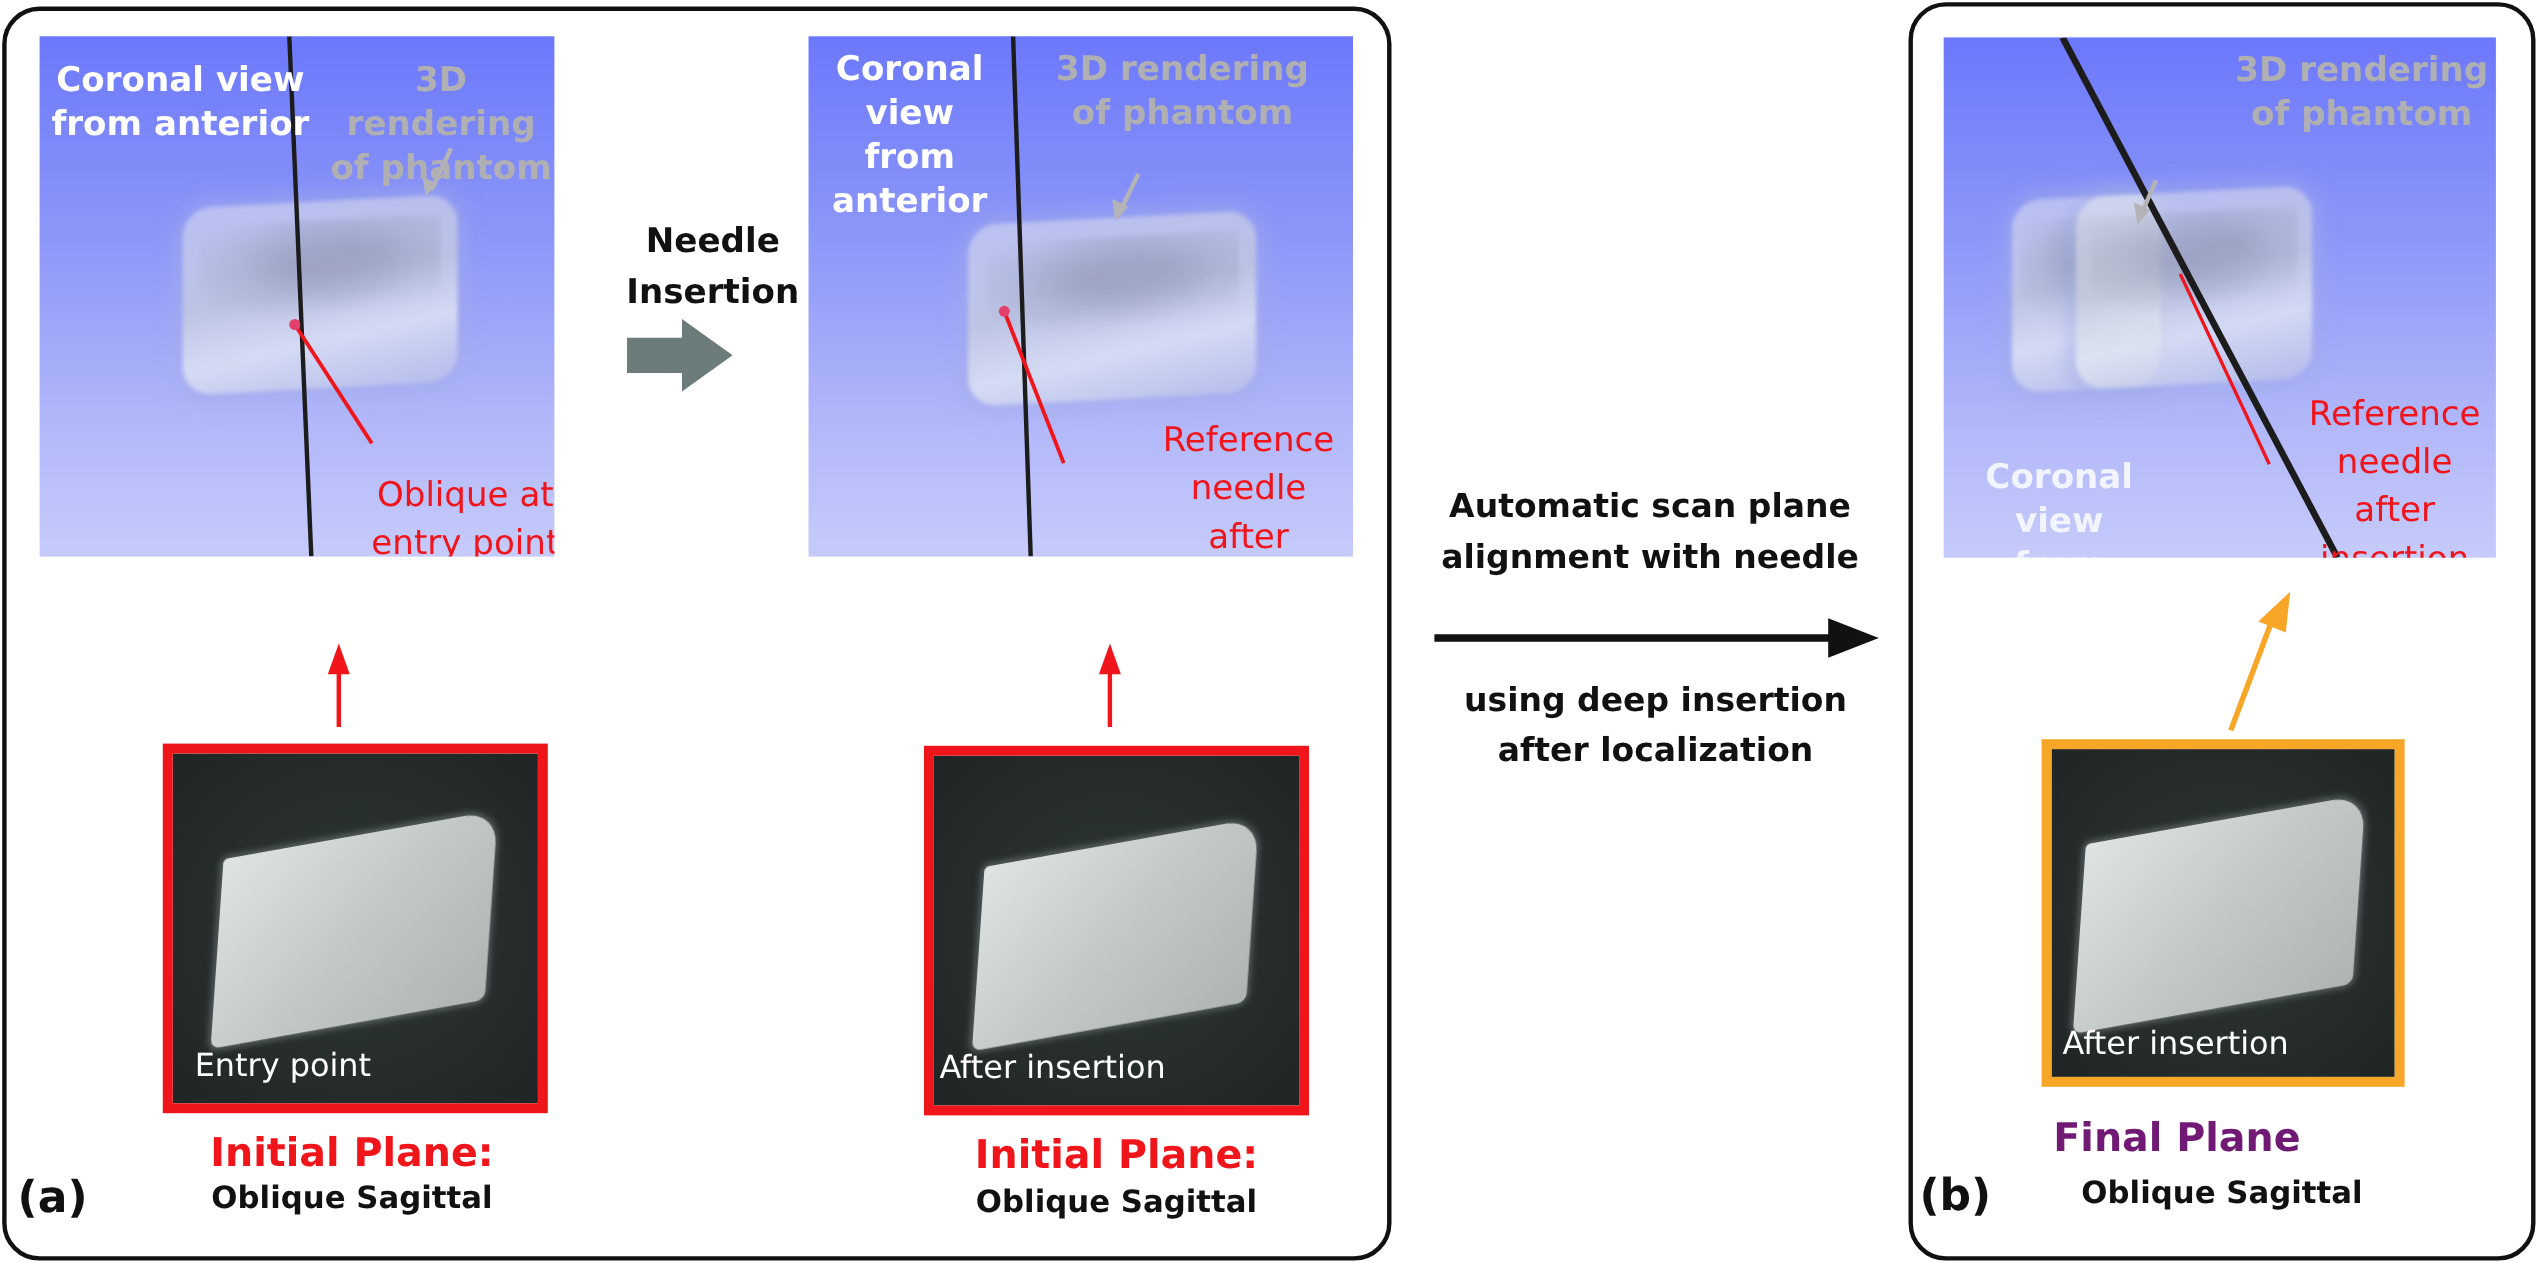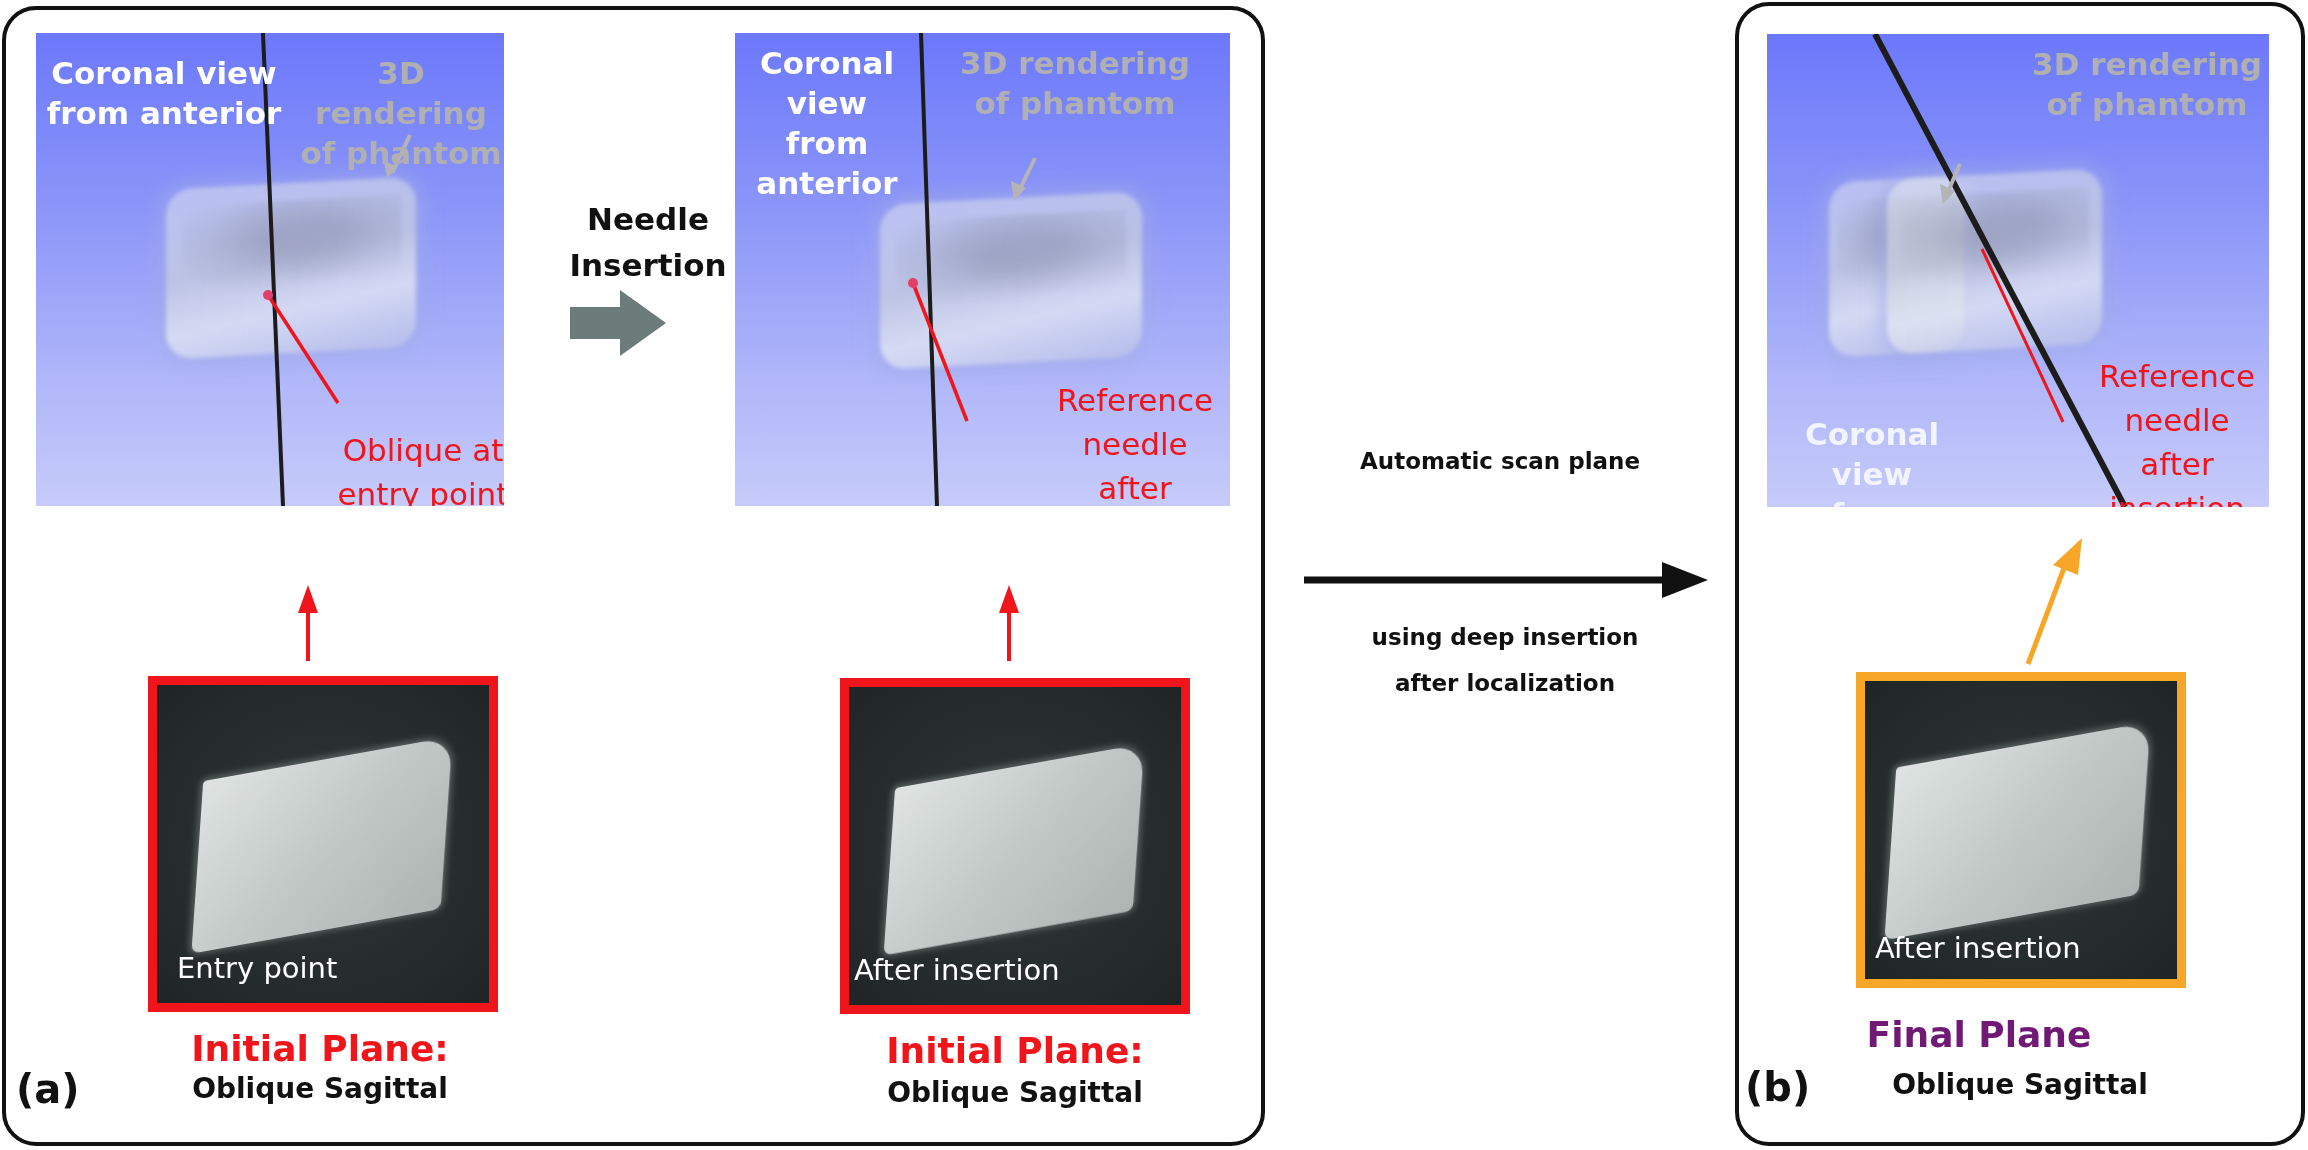--- a/index.html
+++ b/index.html
@@ -21,21 +21,21 @@
   .red-txt { color: #f0141b; font-size: 31px; line-height: 44px; text-align: center; position: absolute; }
   .mri { position: absolute; box-sizing: border-box; border: 9px solid #f0141b; overflow: hidden;
      background: radial-gradient(ellipse at 50% 50%, #2f3636 0%, #252b2b 70%, #1f2424 100%); }
   .mri.orange { border-color: #f7a627; }
   .mri-sample { position: absolute; background: linear-gradient(135deg, #dfe4e2 0%, #c3c9c7 50%, #aeb4b2 100%);
      transform: skewY(-14deg) rotate(4deg); border-radius: 4px 30px 8px 8px; filter: blur(0.6px);
      box-shadow: 0 0 6px 2px rgba(160,170,170,0.4); }
   .mri-label { position: absolute; color: #ffffff; font-size: 29px; }
   .plane-title { position: absolute; font-weight: bold; font-size: 36px; text-align: center; }
   .plane-sub { position: absolute; font-weight: bold; font-size: 28px; text-align: center; color: #111; }
-  .black-caption { position: absolute; font-weight: bold; font-size: 23px; line-height: 46px; color: #111; text-align: center; }
+  .black-caption { position: absolute; font-weight: bold; font-size: 30px; line-height: 46px; color: #111; text-align: center; }
   .panel-letter { position: absolute; font-size: 40px; color: #111; font-weight: bold; }
 </style>
 </head>
 <body>
 
 <div class="panel-frame" style="left:2px; top:6px; width:1263px; height:1140px;"></div>
 
 <div class="render-view" style="left:36px; top:33px; width:468px; height:473px;">
   <div class="phantom" style="left:130px; top:150px; width:250px; height:170px; transform: skewY(-3deg);"></div>
   <svg class="abs" style="left:0; top:0;" width="468" height="473">
@@ -112,20 +112,21 @@
 
 <div class="mri" style="left:840px; top:678px; width:350px; height:336px;">
   <div class="mri-sample" style="left:40px; top:80px; width:250px; height:165px;"></div>
   <div class="mri-label" style="left:5px; top:266px;">After insertion</div>
 </div>
 <div class="plane-title" style="left:830px; top:1030px; width:370px; color:#f0141b;">Initial Plane:</div>
 <div class="plane-sub" style="left:830px; top:1076px; width:370px;">Oblique Sagittal</div>
 
 <div class="black-caption" style="left:1280px; top:438px; width:440px;">
   <div>Automatic scan plane</div>
+  <div>alignment with needle</div>
 </div>
 <svg class="abs" style="left:1300px; top:558px;" width="410" height="44">
   <line x1="4" y1="22" x2="370" y2="22" stroke="#111" stroke-width="7"></line>
   <polygon points="408,22 362,4 362,40" fill="#111"></polygon>
 </svg>
 <div class="black-caption" style="left:1300px; top:614px; width:410px;">
   <div>using deep insertion</div>
   <div>after localization</div>
 </div>
 

